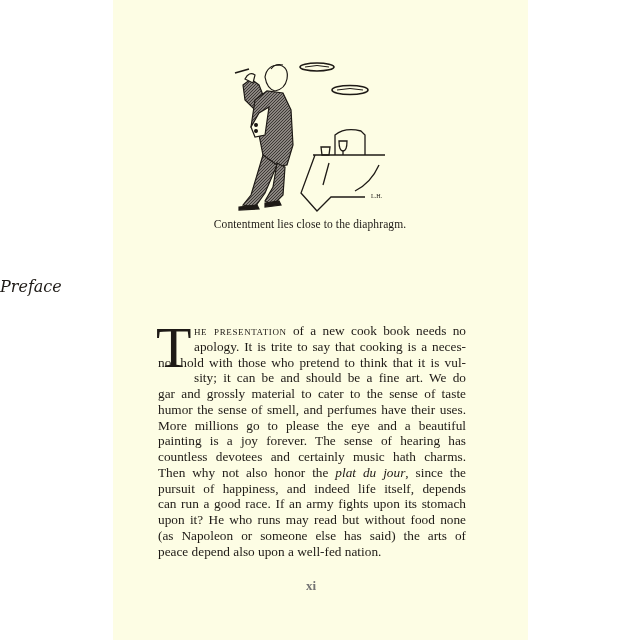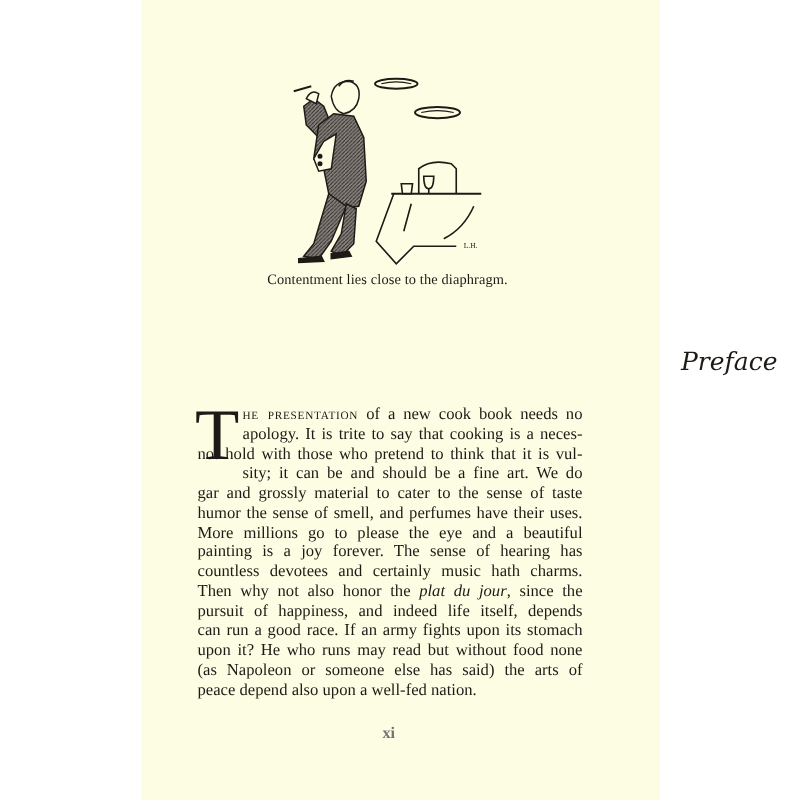--- a/index.html
+++ b/index.html
@@ -34,24 +34,24 @@
       font-family: "Liberation Serif", serif;
       font-size: 11.5px;
       color: #1e1a16;
       letter-spacing: 0.1px;
     }
     .title {
       position: absolute;
       left: 0;
       width: 622px;
       top: 277px;
-      text-align: right;
+      text-align: left;
       font-family: "DejaVu Serif", serif;
       font-style: italic;
-      font-size: 20px;
+      font-size: 16px;
       color: #1e1a16;
     }
     .body-text {
       position: absolute;
       left: 158px;
       top: 323px;
       width: 308px;
       font-family: "Liberation Serif", serif;
       font-size: 13.3px;
       line-height: 15.75px;

